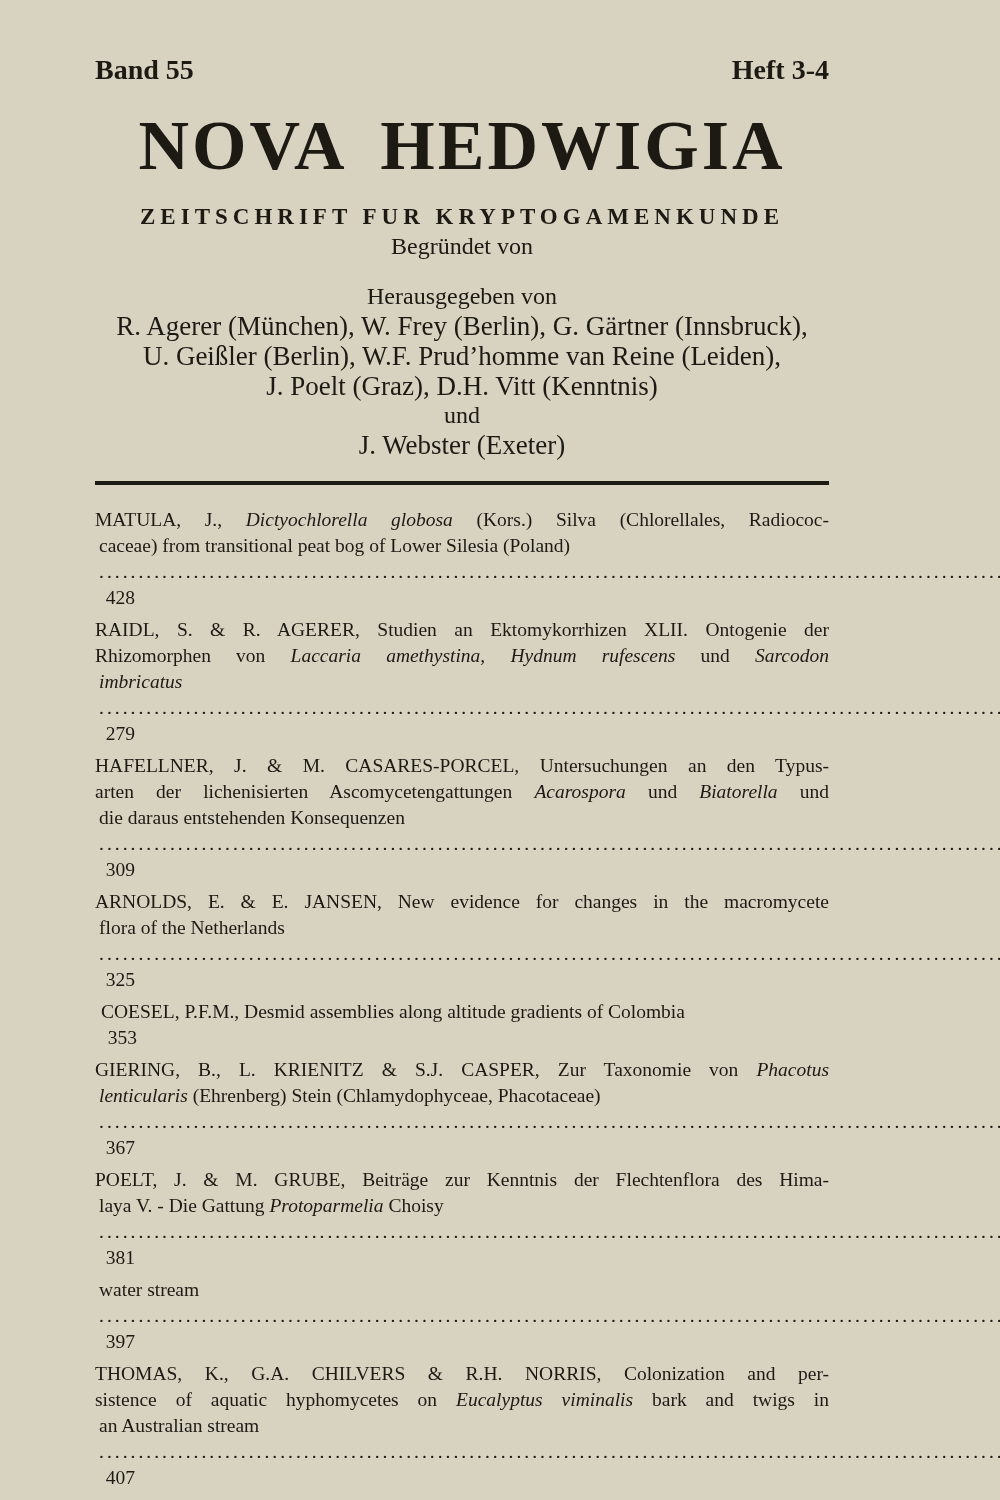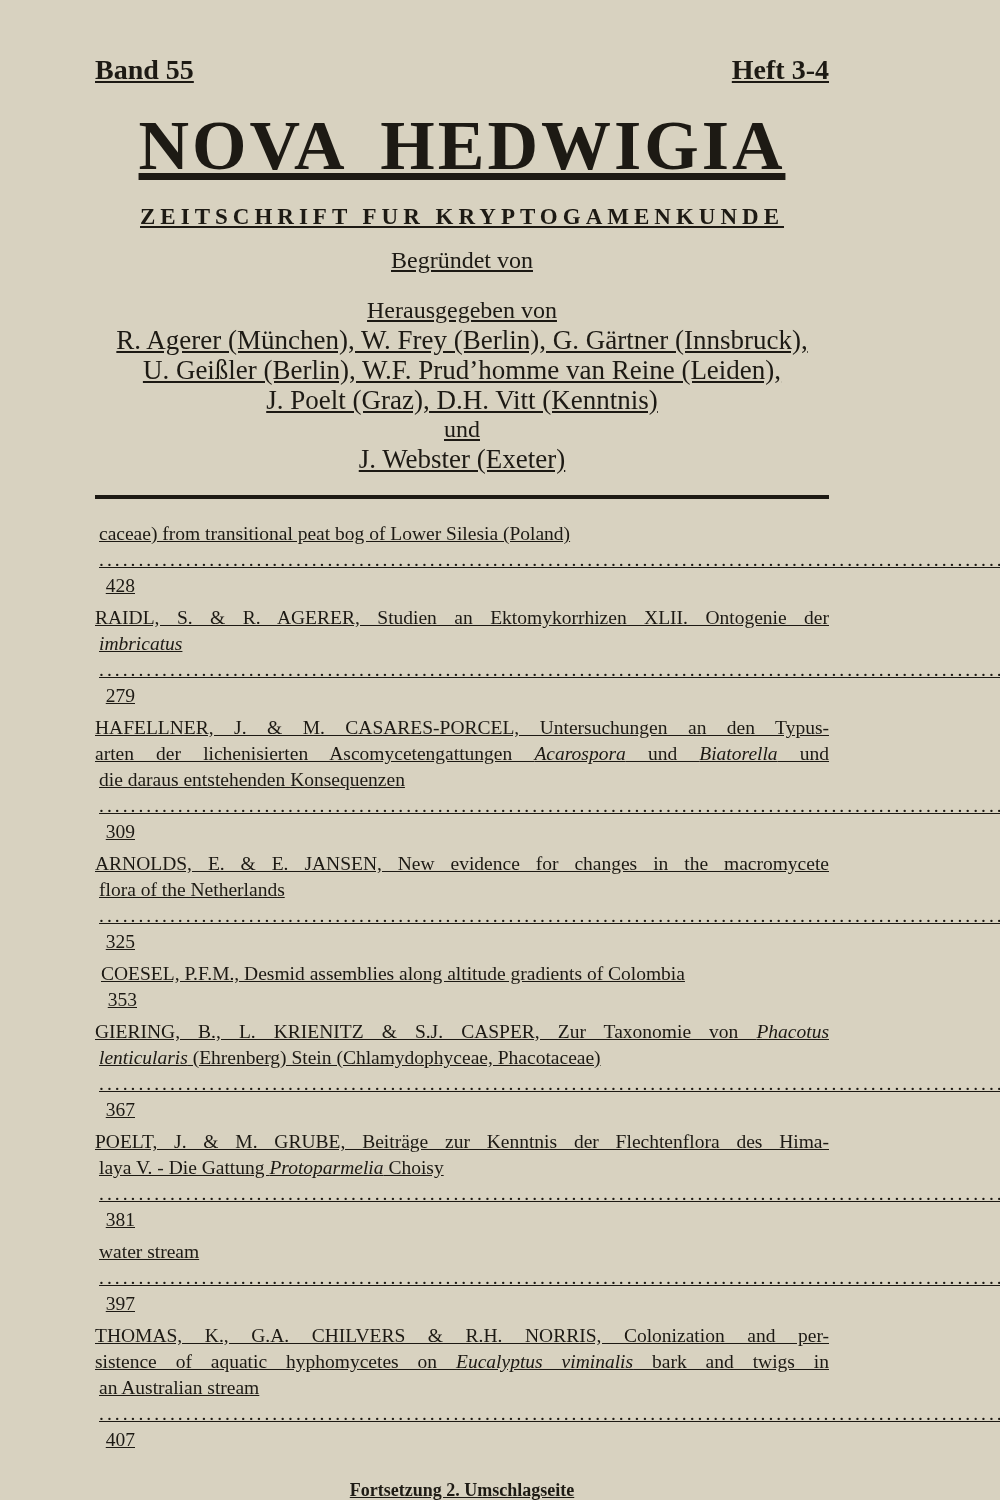--- a/index.html
+++ b/index.html
@@ -7,40 +7,39 @@
     width: 1000px; height: 1500px;
     background: #d8d2c0;
     font-family: "Liberation Serif", "DejaVu Serif", serif;
     color: #1d1a14;
     overflow: hidden;
   }
   .page {
     box-sizing: border-box;
     width: 984px; height: 1500px;
     padding: 55px 155px 0 95px; 
-    text-decoration: underline;
   }
   
   .masthead-row {
     display: flex; justify-content: space-between; align-items: baseline;
     font-size: 28px; font-weight: 700; line-height: 30px;
   }
   .journal-title {
     margin: 24px 0 0 0;
     text-align: center;
     font-size: 70px; font-weight: 700; line-height: 74px;
     letter-spacing: 3px; word-spacing: 16px;
     white-space: nowrap;
   }
   .journal-subtitle {
     margin-top: 20px; text-align: center;
     font-size: 23px; font-weight: 700; letter-spacing: 5px; line-height: 28px;
     white-space: nowrap;
   }
-  .founded-label   { margin-top: 14px; text-align: center; font-size: 24px; line-height: 30px; }
+  .founded-label   { text-align: center; font-size: 24px; line-height: 30px; }
   .founders        { text-align: center; font-size: 27px; line-height: 32px; }
   .edited-label    { margin-top: 20px; text-align: center; font-size: 24px; line-height: 30px; }
   .editors-line    { text-align: center; font-size: 27px; line-height: 30px; white-space: nowrap; }
   .editors-and     { text-align: center; font-size: 24px; line-height: 28px; }
   .editors-last    { text-align: center; font-size: 27px; line-height: 32px; }
   
   .rule { border: none; height: 4px; background: #1d1a14; margin: 0; }
   .rule-top    { margin-top: 20px; }
   .rule-bottom { margin-top: 6px; }
   
@@ -99,29 +98,35 @@
   <div class="editors-line">R. Agerer (München), W. Frey (Berlin), G. Gärtner (Innsbruck),</div>
   <div class="editors-line">U. Geißler (Berlin), W.F. Prud’homme van Reine (Leiden),</div>
   <div class="editors-line">J. Poelt (Graz), D.H. Vitt (Kenntnis)</div>
   <div class="editors-and">und</div>
   <div class="editors-last">J. Webster (Exeter)</div>
 
   <hr class="rule rule-top">
 
   <main class="toc" id="toc">
       <div class="toc-entry">
+        <div class="toc-line">
+          <span class="toc-text"><span>MATULA, J., </span><span class="it">Dictyochlorella globosa</span><span> (Kors.) Silva (Chlorellales, Radiococ-</span></span>
+        </div>
         <div class="toc-line last">
           <span class="toc-text"><span>caceae) from transitional peat bog of Lower Silesia (Poland)</span></span>
           <span class="leader">........................................................................................................................</span>
           <span class="pagenum">428</span>
         </div>
       </div>
       <div class="toc-entry">
         <div class="toc-line">
           <span class="toc-text"><span>RAIDL, S. &amp; R. AGERER, Studien an Ektomykorrhizen XLII. Ontogenie der</span></span>
+        </div>
+        <div class="toc-line">
+          <span class="toc-text"><span>Rhizomorphen von </span><span class="it">Laccaria amethystina, Hydnum rufescens</span><span> und </span><span class="it">Sarcodon</span></span>
         </div>
         <div class="toc-line last">
           <span class="toc-text"><span class="it">imbricatus</span></span>
           <span class="leader">........................................................................................................................</span>
           <span class="pagenum">279</span>
         </div>
       </div>
       <div class="toc-entry">
         <div class="toc-line">
           <span class="toc-text"><span>HAFELLNER, J. &amp; M. CASARES-PORCEL, Untersuchungen an den Typus-</span></span>

